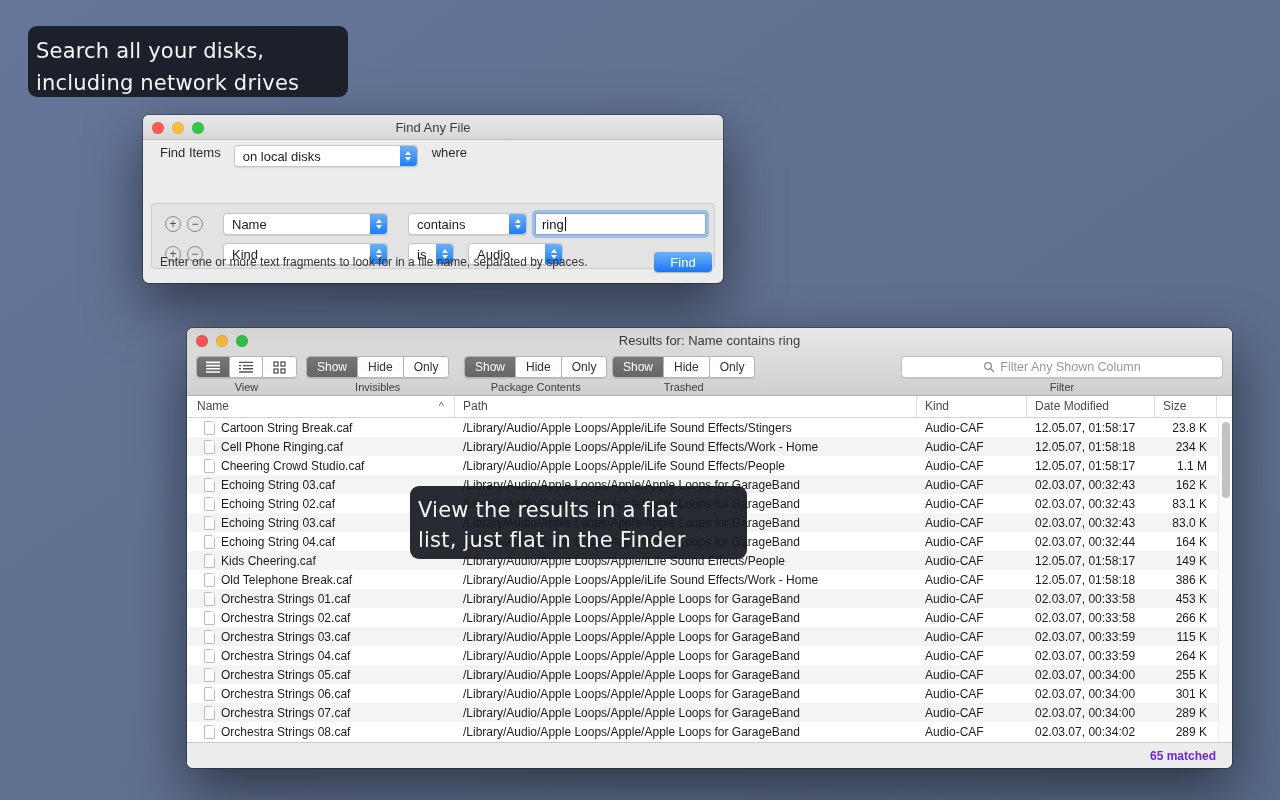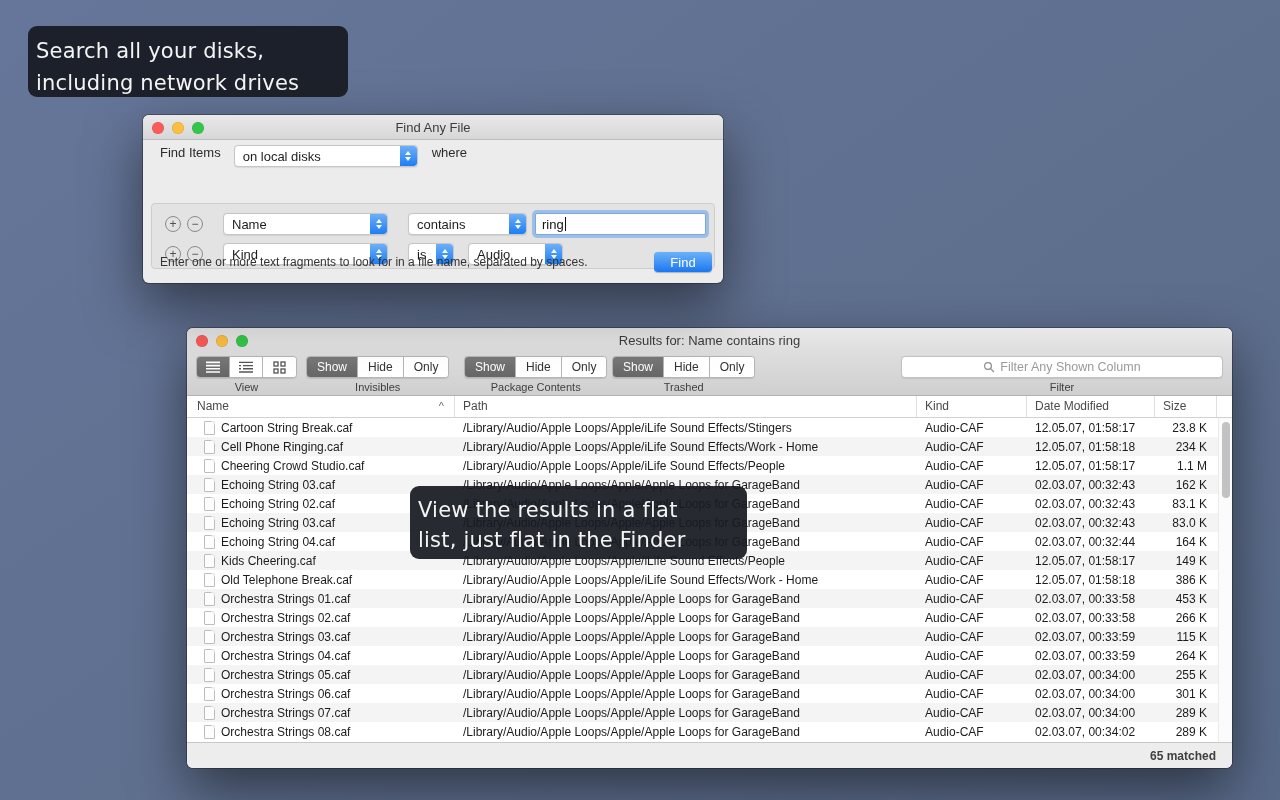--- a/index.html
+++ b/index.html
@@ -178,21 +178,21 @@
     position:absolute; top:0; right:0; bottom:0; width:14px;
     background:#fbfbfb; border-left:1px solid #ebebeb;
   }
   .vthumb { position:absolute; left:2.5px; top:4px; width:8px; height:76px; background:#c2c2c2; border-radius:4px; }
 
   .statusbar {
     flex:0 0 26px; background:#ededed; border-top:1px solid #c9c9c9;
     border-radius:0 0 6px 6px;
     display:flex; align-items:center; justify-content:flex-end; padding-right:16px;
   }
-  .status-text { font-size:12px; font-weight:bold; color:#404040; }
+  .status-text { font-size:12px; font-weight:bold; color:#6d28d9; }
 
   
   .vicon { display:block; }
 </style>
 </head>
 <body>
 
 <div class="stage">
 
   <div class="callout" id="callout-disks">

